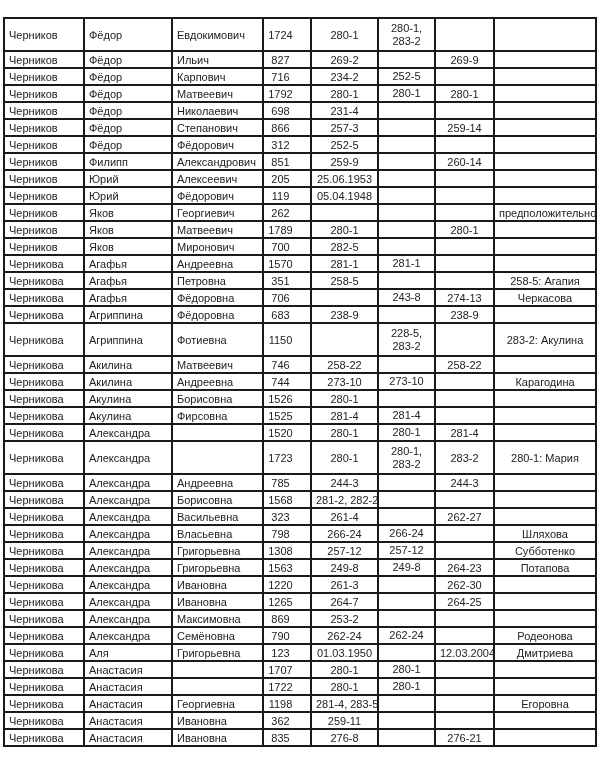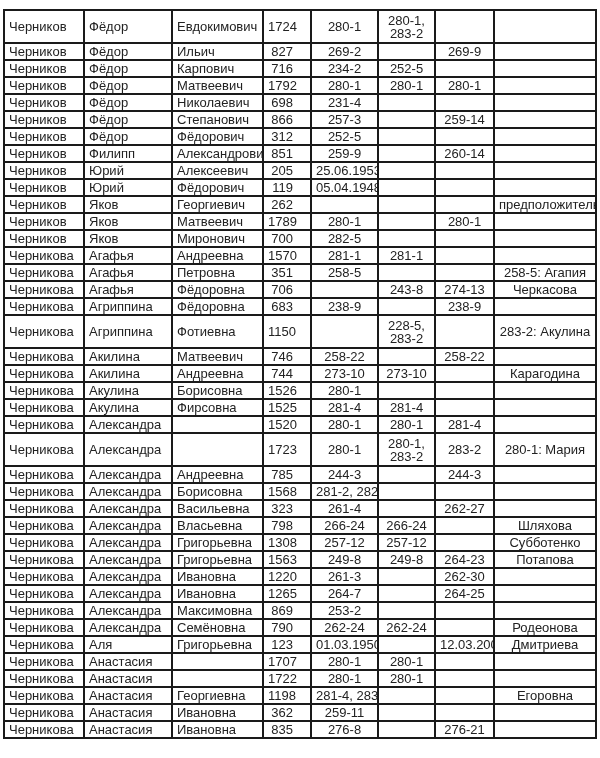--- a/index.html
+++ b/index.html
@@ -1,35 +1,35 @@
 <!DOCTYPE html>
 <html><head>
 <meta charset="utf-8">
 <style>
   html, body { margin: 0; padding: 0; background: #ffffff; }
   body { width: 600px; height: 758px; overflow: hidden; position: relative; }
   table {
-    position: absolute; left: 3px; top: 9px;
+    position: absolute; left: 3px; top: 17px;
     border-collapse: collapse;
     font-family: "Liberation Sans", "DejaVu Sans", sans-serif;
-    font-size: 13px; color: #222;
+    font-size: 11px; color: #222;
     table-layout: fixed;
     width: 592px;
   }
   td {
     border: 2px solid #1a1a1a;
     padding: 0 4px;
     height: 15px;
     line-height: 12px;
     white-space: nowrap;
     overflow: hidden;
   }
   tr.tall td { height: 31px; }
   td.c { text-align: center; }
-  td.r { text-align: right; padding-right: 17px; }
+  td.r { text-align: center; padding-right: 17px; }
   td.wrap { white-space: normal; text-align: center; line-height: 13px; }
 </style>
 </head>
 <body>
 
 <table>
   <colgroup>
     <col style="width:80px">
     <col style="width:88px">
     <col style="width:91px">

